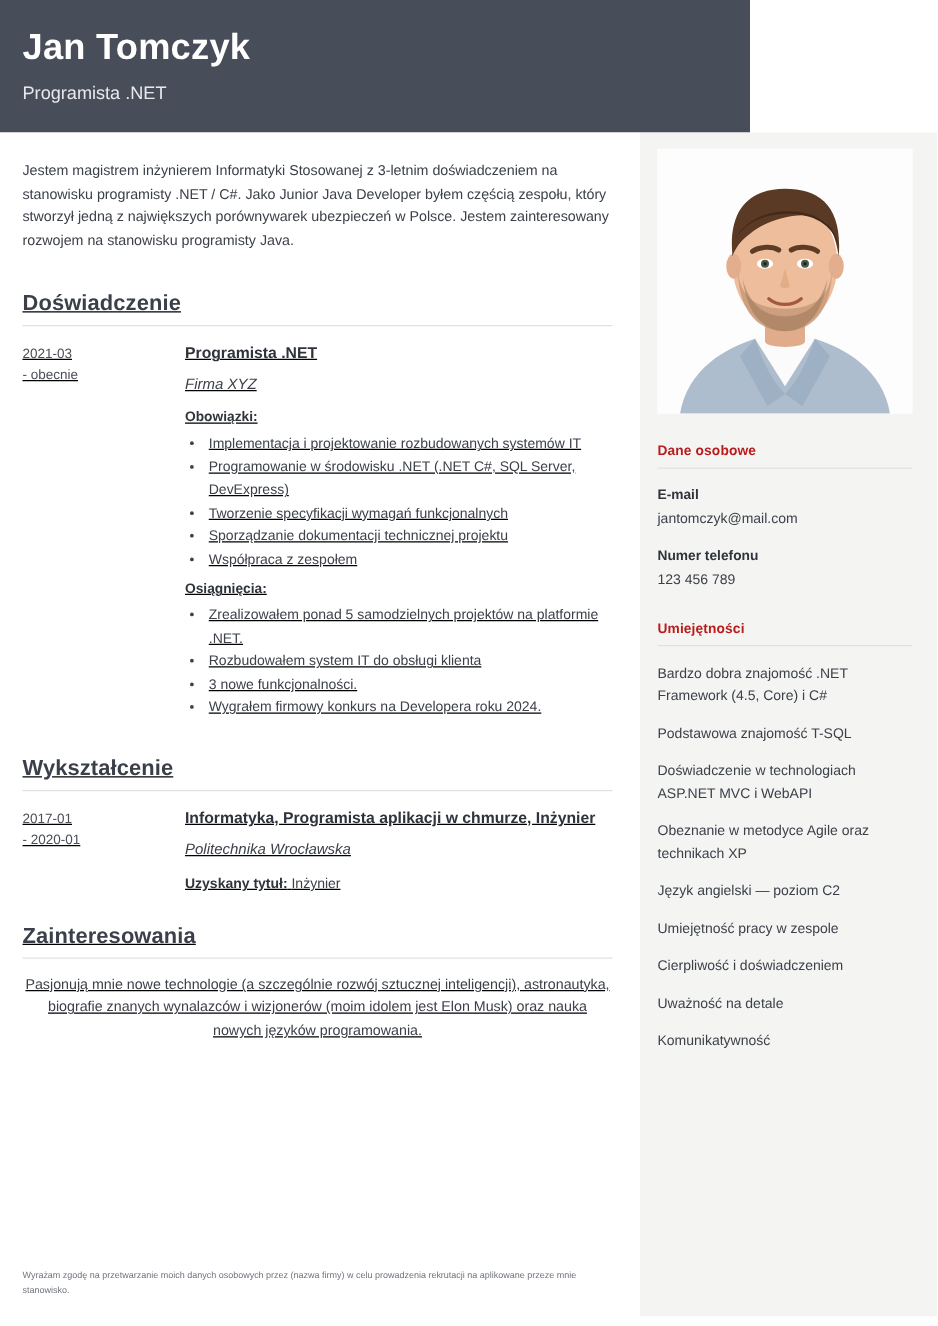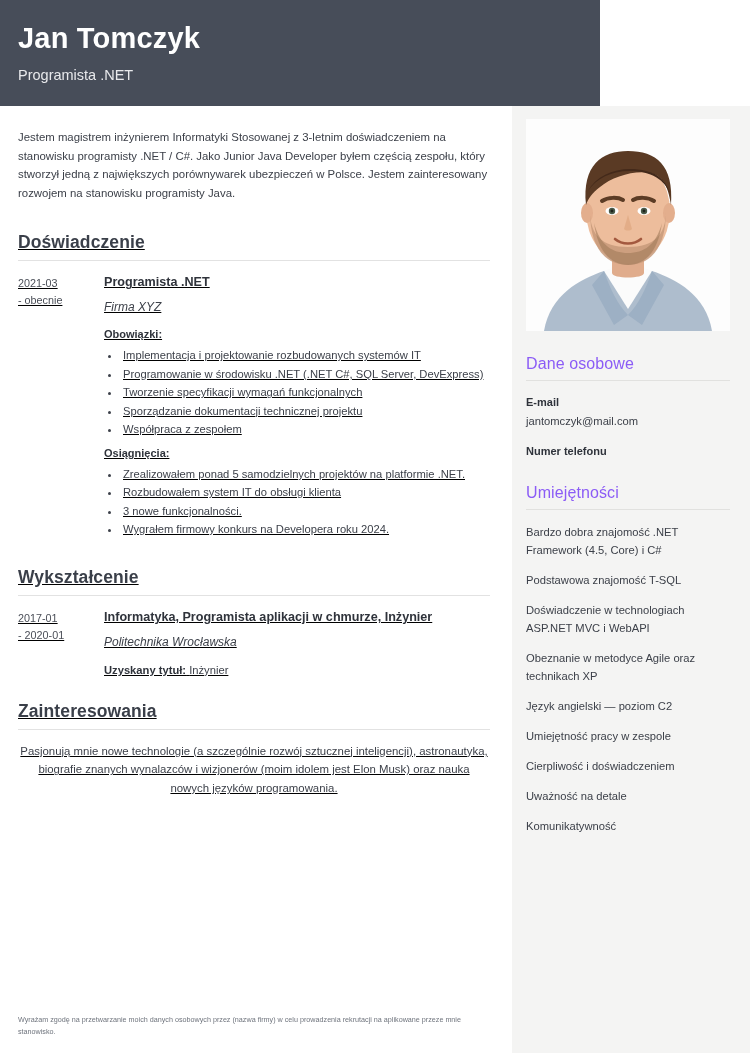--- a/index.html
+++ b/index.html
@@ -76,20 +76,21 @@
     border: 0;
     border-top: 1px solid #e2e2e2;
     margin: 0 0 12px 0;
     height: 0;
   }
 
   .entry {
     display: flex;
     align-items: flex-start;
     margin-bottom: 6px;
+    gap: 44px;
   }
   .entry-dates {
     width: 86px;
     flex: 0 0 86px;
     font-size: 10.8px;
     line-height: 17px;
     color: #4a4e57;
     padding-top: 2px;
   }
   .entry-dates div { white-space: nowrap; }
@@ -157,23 +158,23 @@
     width: 204px;
     height: 212px;
     background: #ffffff;
     overflow: hidden;
     position: relative;
   }
   .photo-frame svg { display: block; }
 
   .side-section { margin-top: 24px; }
   .side-heading {
-    font-size: 16px;
-    font-weight: normal;
-    color: #8b5cf6;
+    font-size: 11px;
+    font-weight: bold;
+    color: #b91c1c;
     margin: 0 0 7px 0;
     letter-spacing: 0.1px;
   }
   .side-rule {
     border: 0;
     border-top: 1px solid #e1e1df;
     margin: 0 0 13px 0;
     height: 0;
   }
   .field { margin-bottom: 13px; }
@@ -329,20 +330,21 @@
       <h2 class="side-heading">Dane osobowe</h2>
       <hr class="side-rule">
 
       <div class="field">
         <div class="field-label">E-mail</div>
         <div class="field-value">jantomczyk@mail.com</div>
       </div>
 
       <div class="field">
         <div class="field-label">Numer telefonu</div>
+        <div class="field-value">123 456 789</div>
       </div>
     </div>
 
     <div class="side-section">
       <h2 class="side-heading">Umiejętności</h2>
       <hr class="side-rule">
       <ul class="skills">
         <li>Bardzo dobra znajomość .NET Framework (4.5, Core) i C#</li>
         <li>Podstawowa znajomość T-SQL</li>
         <li>Doświadczenie w technologiach ASP.NET MVC i WebAPI</li>

